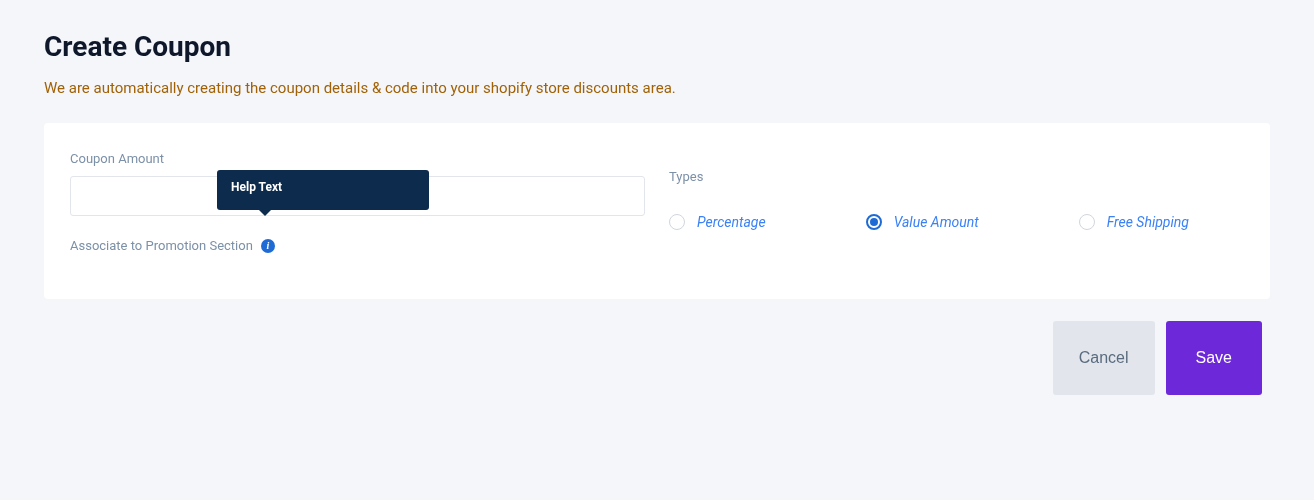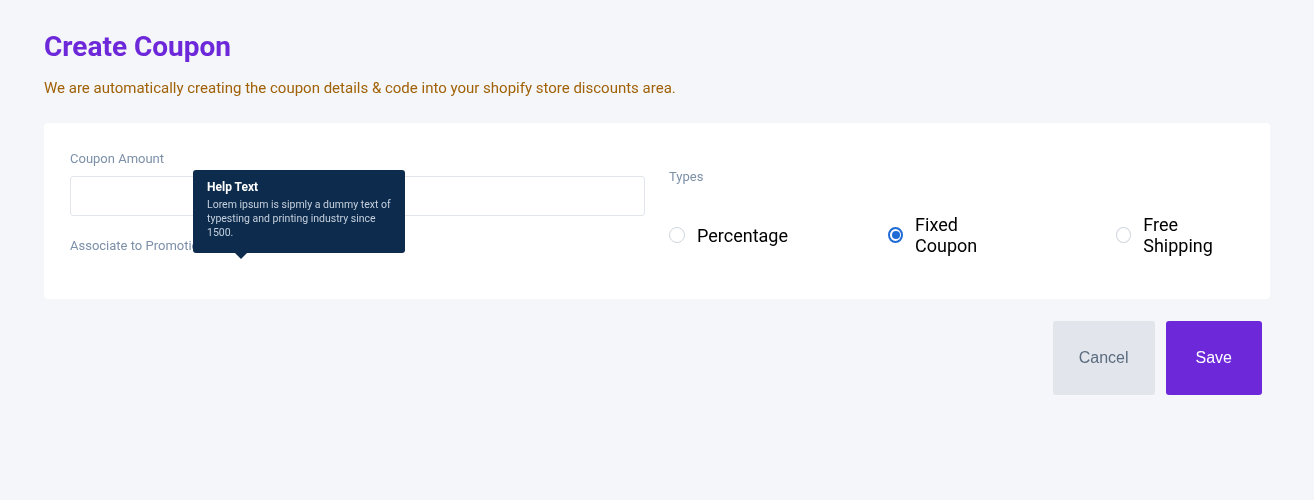--- a/index.html
+++ b/index.html
@@ -9,21 +9,21 @@
       width: 1314px;
       height: 500px;
       overflow: hidden;
     }
     .page {
       padding: 30px 44px 0 44px;
     }
     .page-title {
       font-size: 28px;
       font-weight: 700;
-      color: #6d28d9;
+      color: #0f172a;
       margin-bottom: 16px;
     }
     .page-subtitle {
       font-size: 15px;
       color: #a16207;
       margin-bottom: 26px;
     }
     .card {
       background: #fff;
       border-radius: 4px;
@@ -131,32 +131,33 @@
     .radio-circle.selected {
       border: 2px solid #1f6bd6;
     }
     .radio-dot {
       width: 8px;
       height: 8px;
       border-radius: 50%;
       background: #1f6bd6;
     }
     .radio-label {
-      font-size: 18px;
-      color: #000000;
+      font-size: 14px;
+      color: #3b82f6;
+      font-style: italic;
     }
     .tooltip {
       position: absolute;
       background: #0d2b4c;
       color: #fff;
       padding: 10px 14px 12px 14px;
       border-radius: 3px;
       width: 212px;
       font-size: 11px;
-      left: 193px;
+      left: 217px;
       top: 170px;
       z-index: 10;
     }
     .tooltip-title {
       font-weight: 700;
       font-size: 12px;
       margin-bottom: 4px;
     }
     .tooltip-body {
       color: #c5d0de;
@@ -222,34 +223,33 @@
       <div class="types-label">Types</div>
       <div class="radio-group">
         <label class="radio-item">
           <span class="radio-circle"></span>
           <span class="radio-label">Percentage</span>
         </label>
         <label class="radio-item">
           <span class="radio-circle selected">
               <span class="radio-dot"></span>
             </span>
-          <span class="radio-label">Fixed Coupon</span>
+          <span class="radio-label">Value Amount</span>
         </label>
         <label class="radio-item">
           <span class="radio-circle"></span>
           <span class="radio-label">Free Shipping</span>
         </label>
       </div>
     </div>
 
   </div>
 
   <div class="footer-actions">
     <button class="btn btn-cancel">Cancel</button>
     <button class="btn btn-save">Save</button>
   </div>
 </div>
 
 <div class="tooltip">
   <div class="tooltip-title">Help Text</div>
-  <div class="tooltip-body">Lorem ipsum is sipmly a dummy text of typesting and printing industry since 1500.</div>
   <div class="tooltip-arrow"></div>
 </div>
 
 </body></html>

